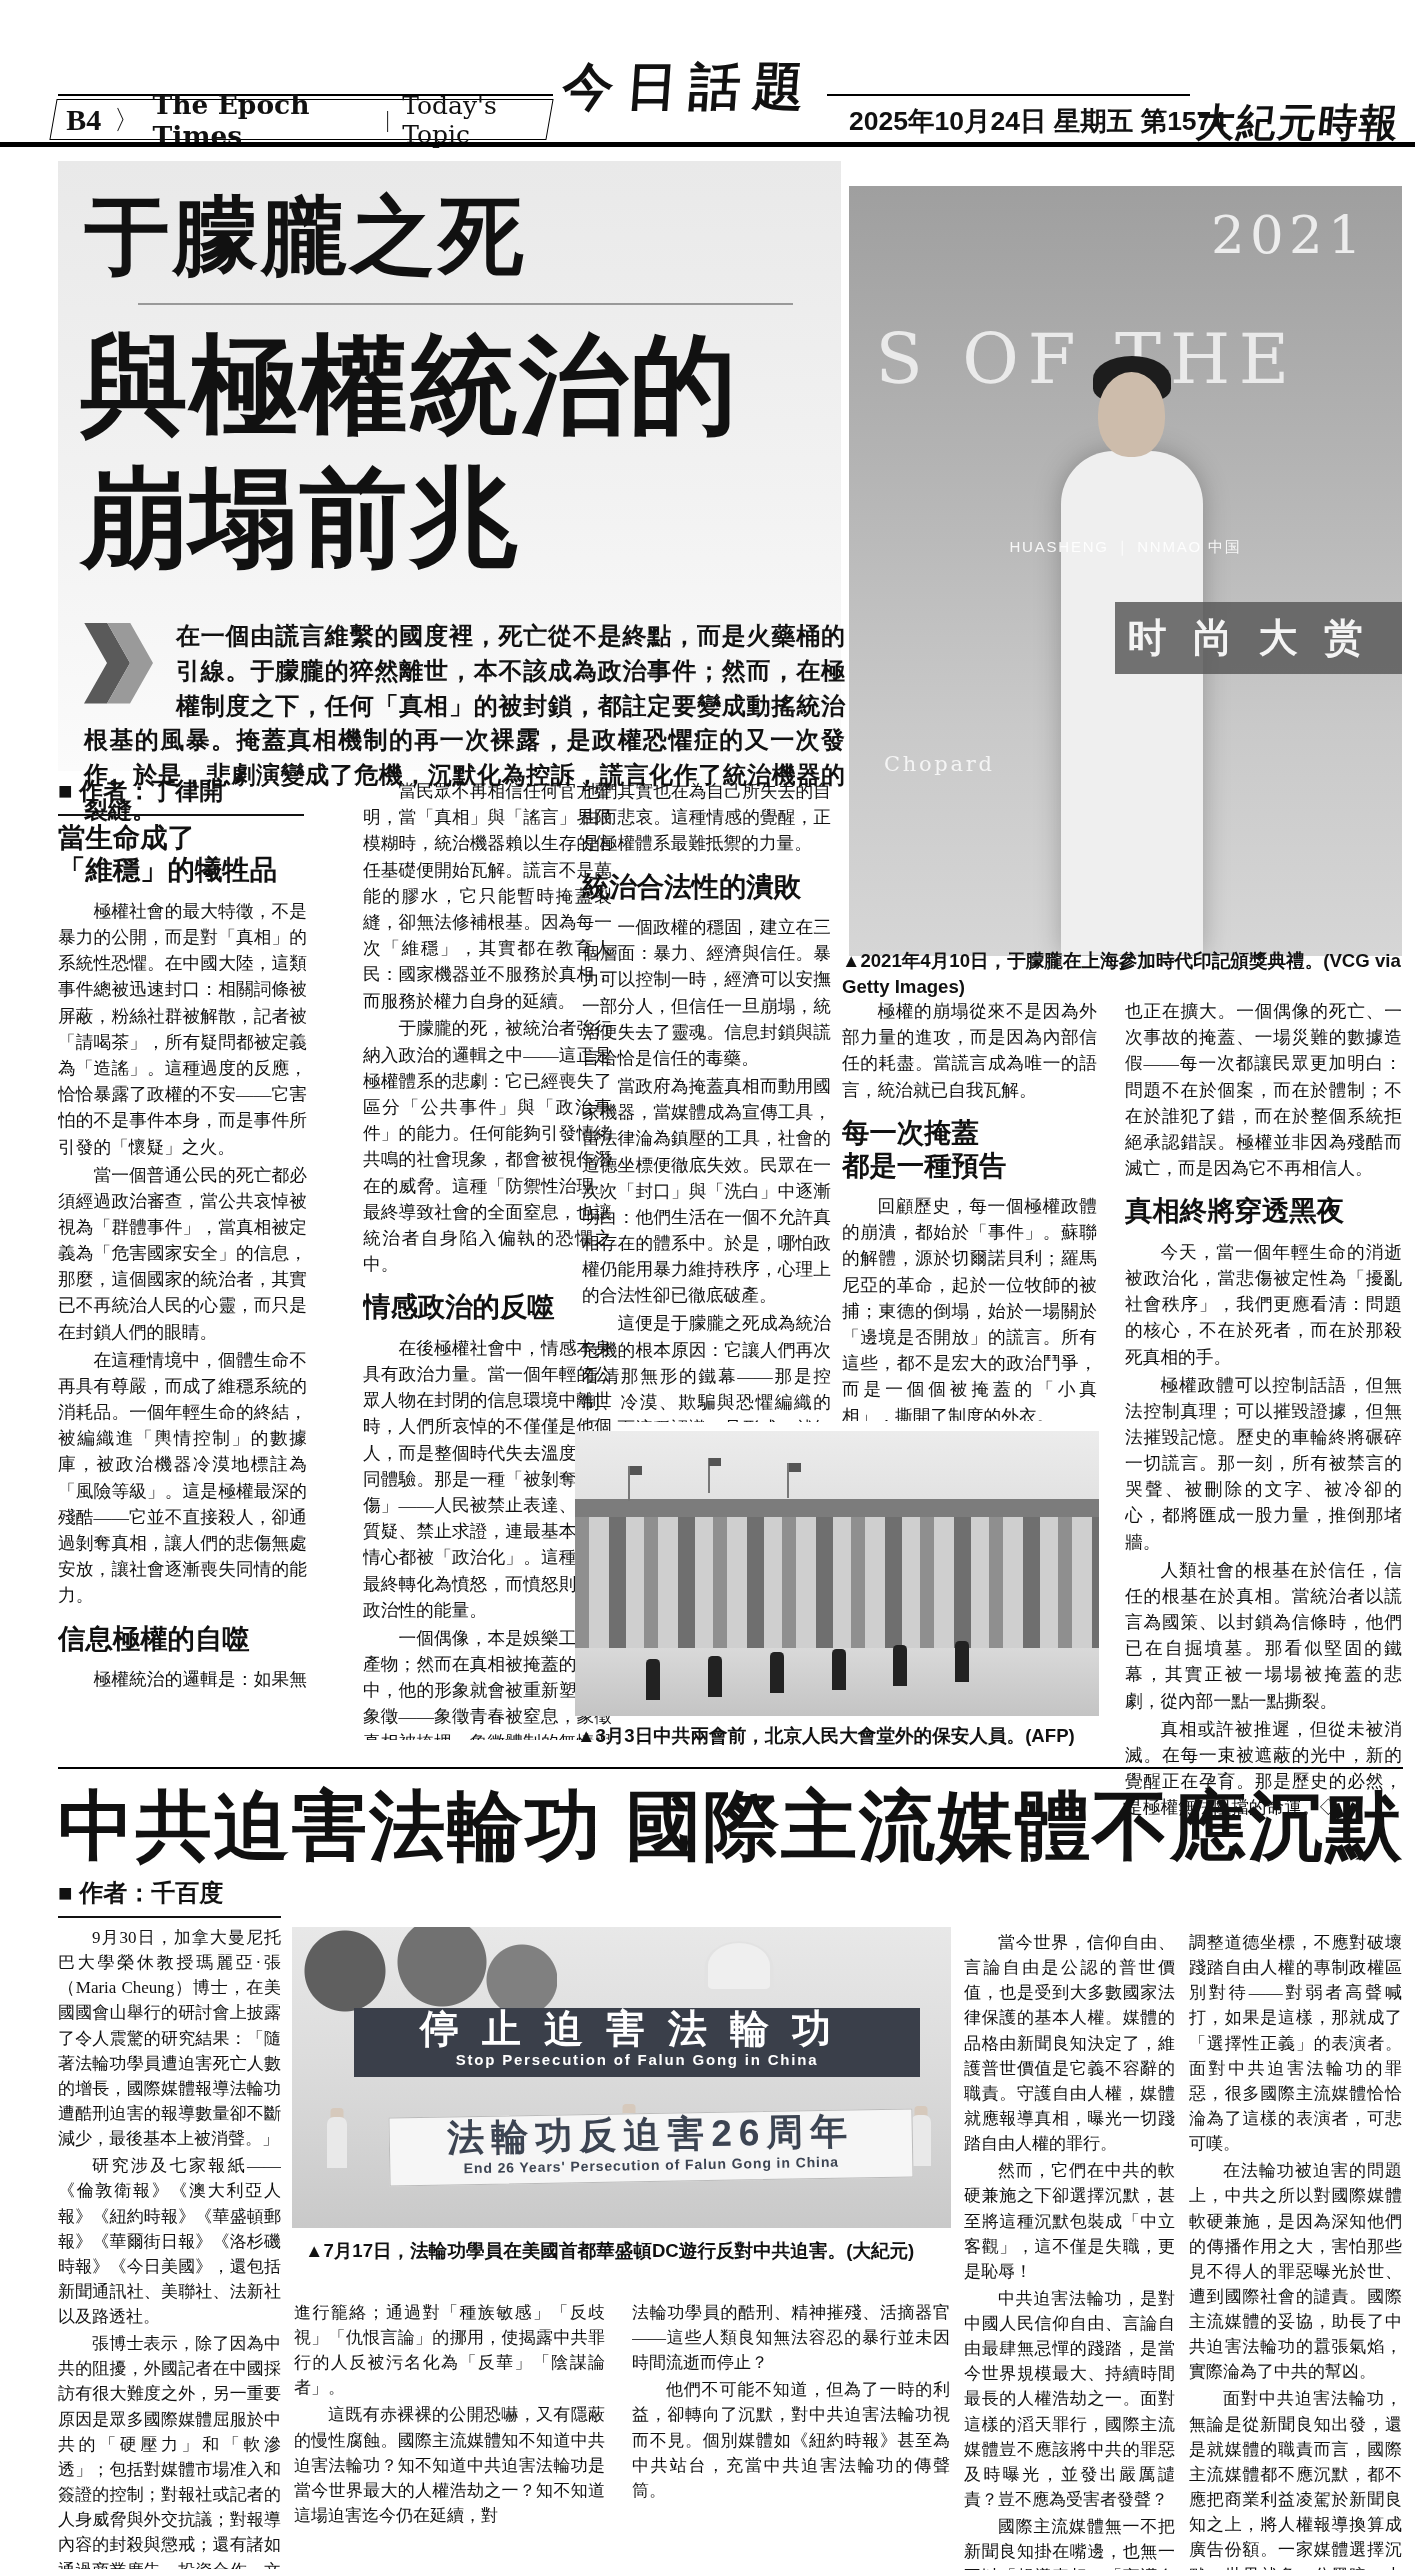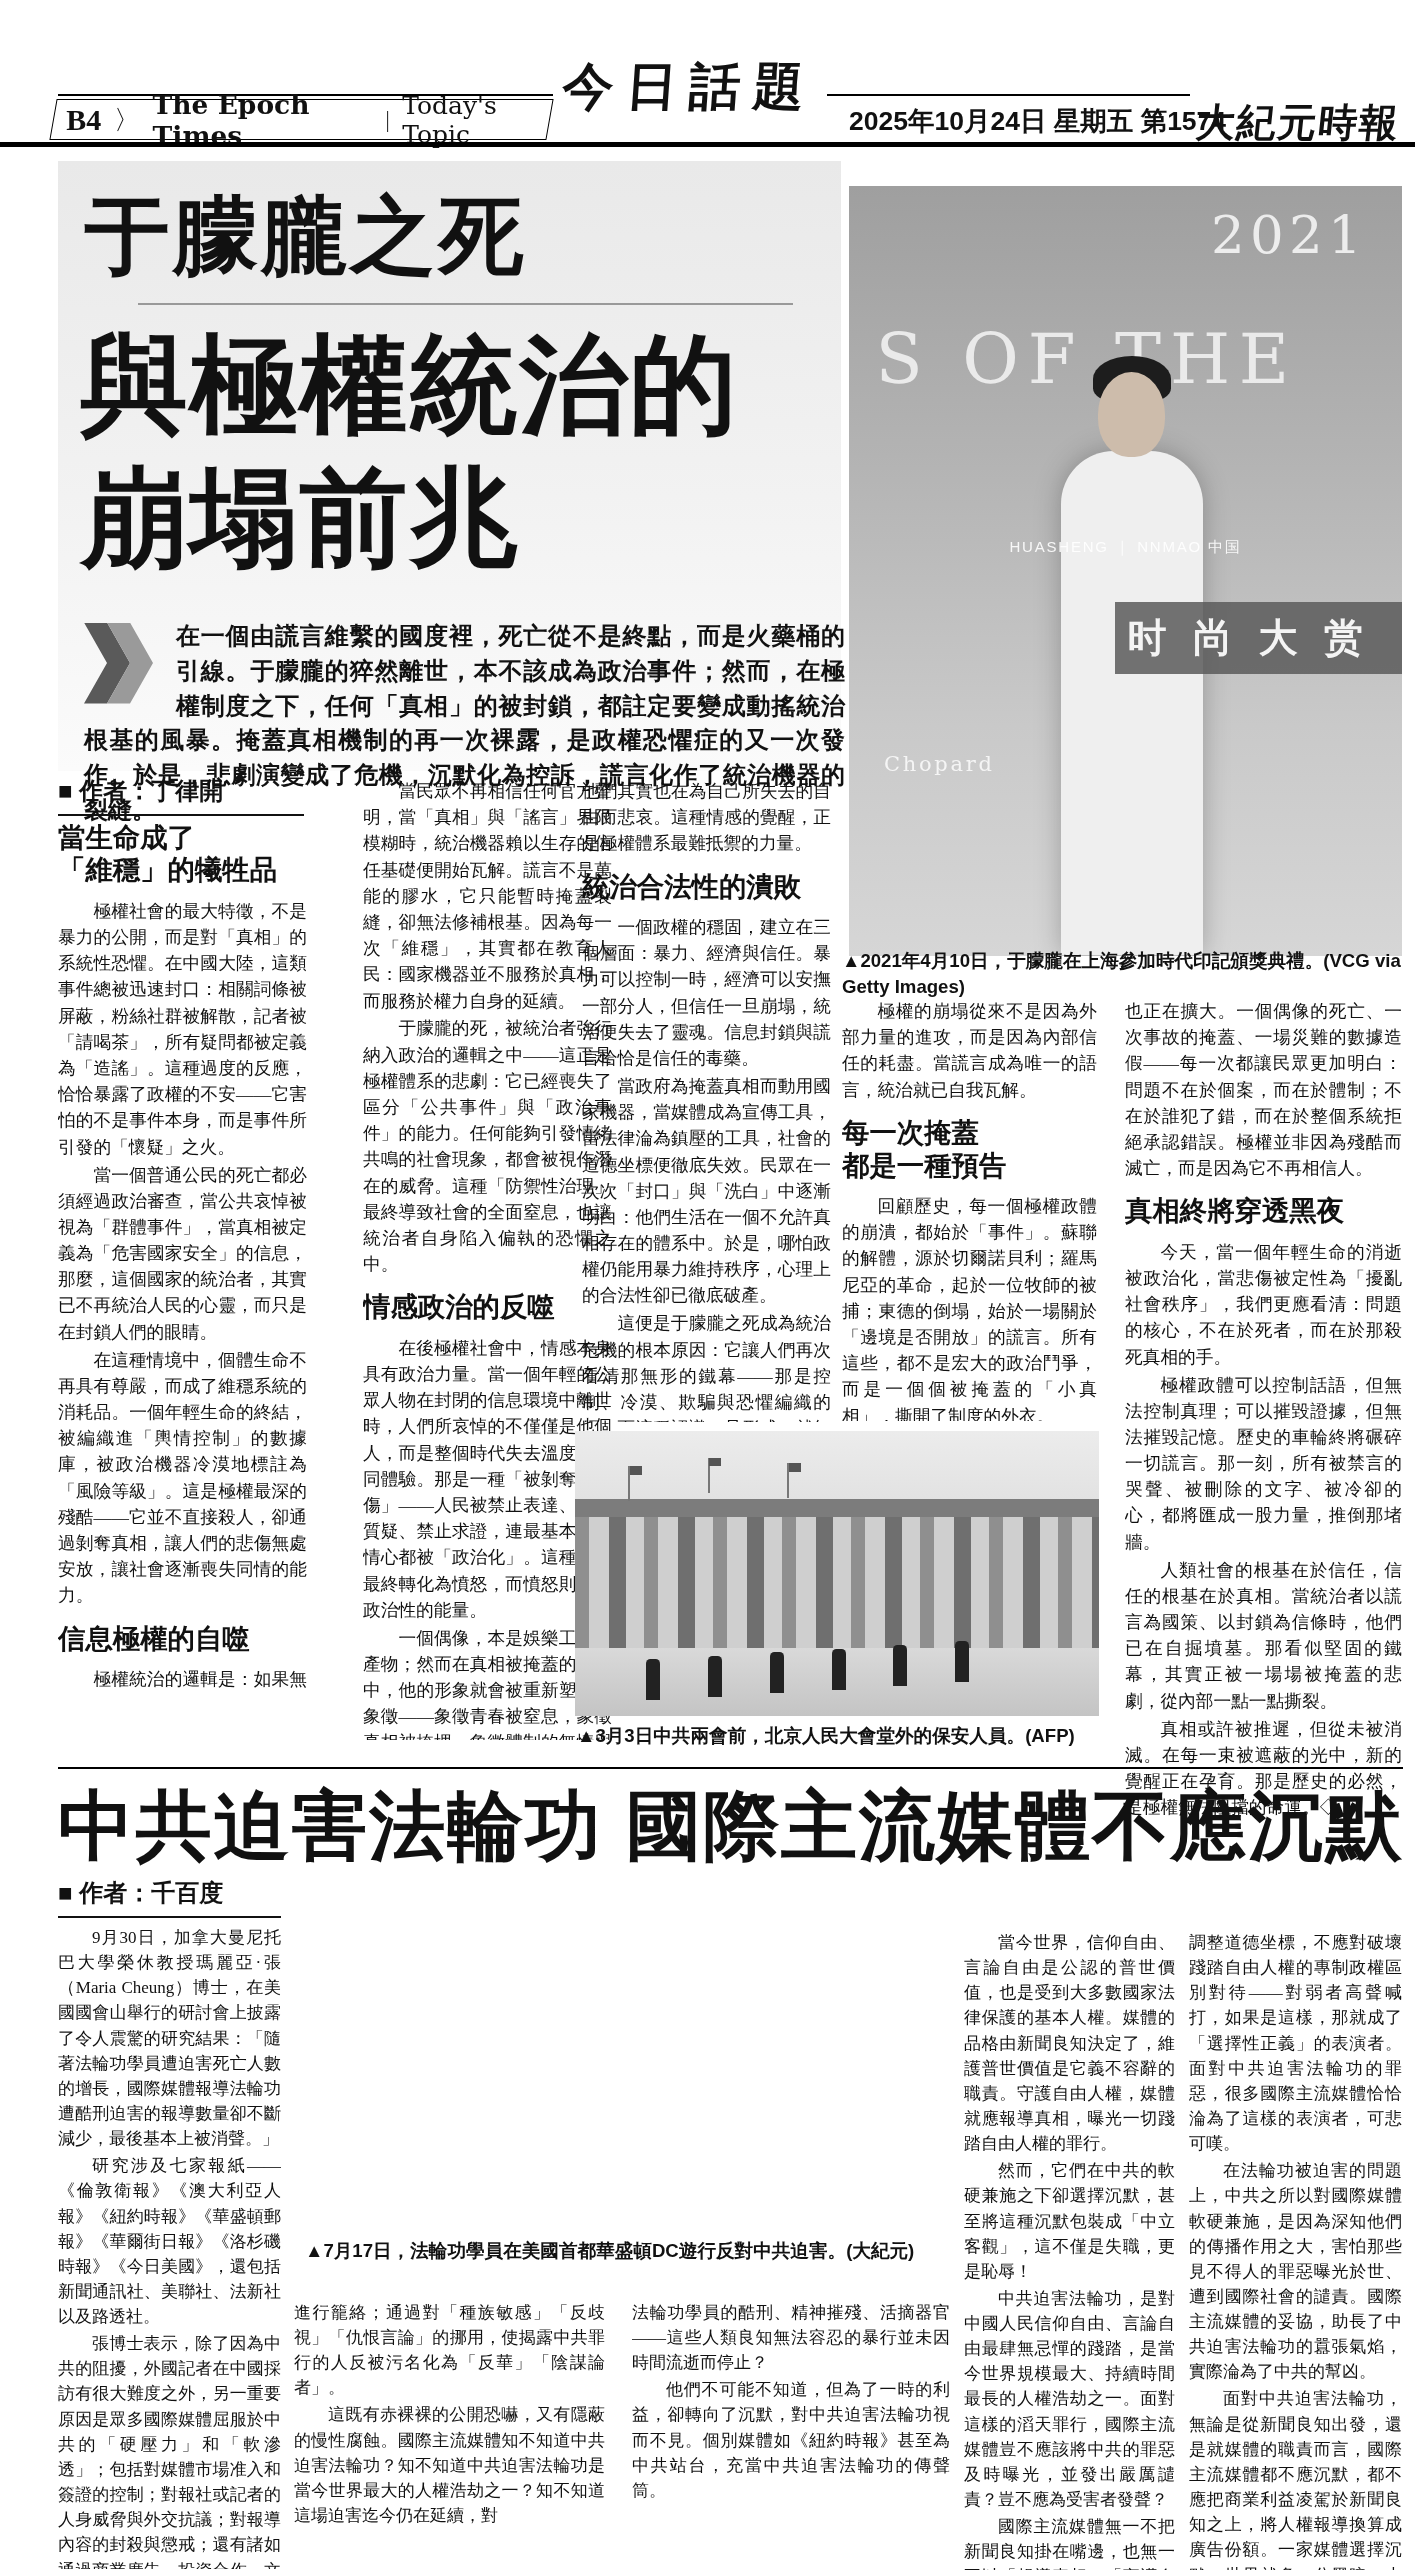--- a/index.html
+++ b/index.html
@@ -218,20 +218,35 @@
   <div class="hrule" id="a2-divider"></div>
   <div id="a2-headline">中共迫害法輪功 國際主流媒體不應沉默</div>
   <div class="byline" style="left:58px;top:1877px;width:223px;">■ 作者：千百度</div>
 
   <div class="col a2col" style="left:58px;top:1925px;width:223px;height:644px;">
       <p>9月30日，加拿大曼尼托巴大學榮休教授瑪麗亞·張（Maria Cheung）博士，在美國國會山舉行的研討會上披露了令人震驚的研究結果：「隨著法輪功學員遭迫害死亡人數的增長，國際媒體報導法輪功遭酷刑迫害的報導數量卻不斷減少，最後基本上被消聲。」</p>
       <p>研究涉及七家報紙——《倫敦衛報》《澳大利亞人報》《紐約時報》《華盛頓郵報》《華爾街日報》《洛杉磯時報》《今日美國》，還包括新聞通訊社、美聯社、法新社以及路透社。</p>
       <p>張博士表示，除了因為中共的阻擾，外國記者在中國採訪有很大難度之外，另一重要原因是眾多國際媒體屈服於中共的「硬壓力」和「軟滲透」；包括對媒體市場准入和簽證的控制；對報社或記者的人身威脅與外交抗議；對報導內容的封殺與懲戒；還有諸如通過商業廣告、投資合作、文化贊助等手段，與媒體建立利益紐帶；通過邀請記者來華訪問</p>
     </div>
 
+  <div id="photo3">
+    <div class="ph3-trees"></div>
+    <div class="ph3-dome"></div>
+    <div class="ph3-banner1">
+      <div class="zh">停止迫害法輪功</div>
+      <div class="en">Stop Persecution of Falun Gong in China</div>
+    </div>
+    <div class="ph3-person" style="left:35px;top:190px;"></div>
+    <div class="ph3-person" style="left:327px;top:186px;"></div>
+    <div class="ph3-person" style="left:619px;top:188px;"></div>
+    <div class="ph3-banner2">
+      <div class="zh">法輪功反迫害26周年</div>
+      <div class="en">End 26 Years' Persecution of Falun Gong in China</div>
+    </div>
+  </div>
   <div class="caption" style="left:305px;top:2238px;width:646px;">▲7月17日，法輪功學員在美國首都華盛頓DC遊行反對中共迫害。(大紀元)</div>
 
   <div class="col a2col" style="left:294px;top:2300px;width:311px;height:271px;">
       <p class="cont">進行籠絡；通過對「種族敏感」「反歧視」「仇恨言論」的挪用，使揭露中共罪行的人反被污名化為「反華」「陰謀論者」。</p>
       <p>這既有赤裸裸的公開恐嚇，又有隱蔽的慢性腐蝕。國際主流媒體知不知道中共迫害法輪功？知不知道中共迫害法輪功是當今世界最大的人權浩劫之一？知不知道這場迫害迄今仍在延續，對</p>
     </div>
   <div class="col a2col" style="left:632px;top:2300px;width:318px;height:271px;">
       <p class="cont">法輪功學員的酷刑、精神摧殘、活摘器官——這些人類良知無法容忍的暴行並未因時間流逝而停止？</p>
       <p>他們不可能不知道，但為了一時的利益，卻轉向了沉默，對中共迫害法輪功視而不見。個別媒體如《紐約時報》甚至為中共站台，充當中共迫害法輪功的傳聲筒。</p>
     </div>

